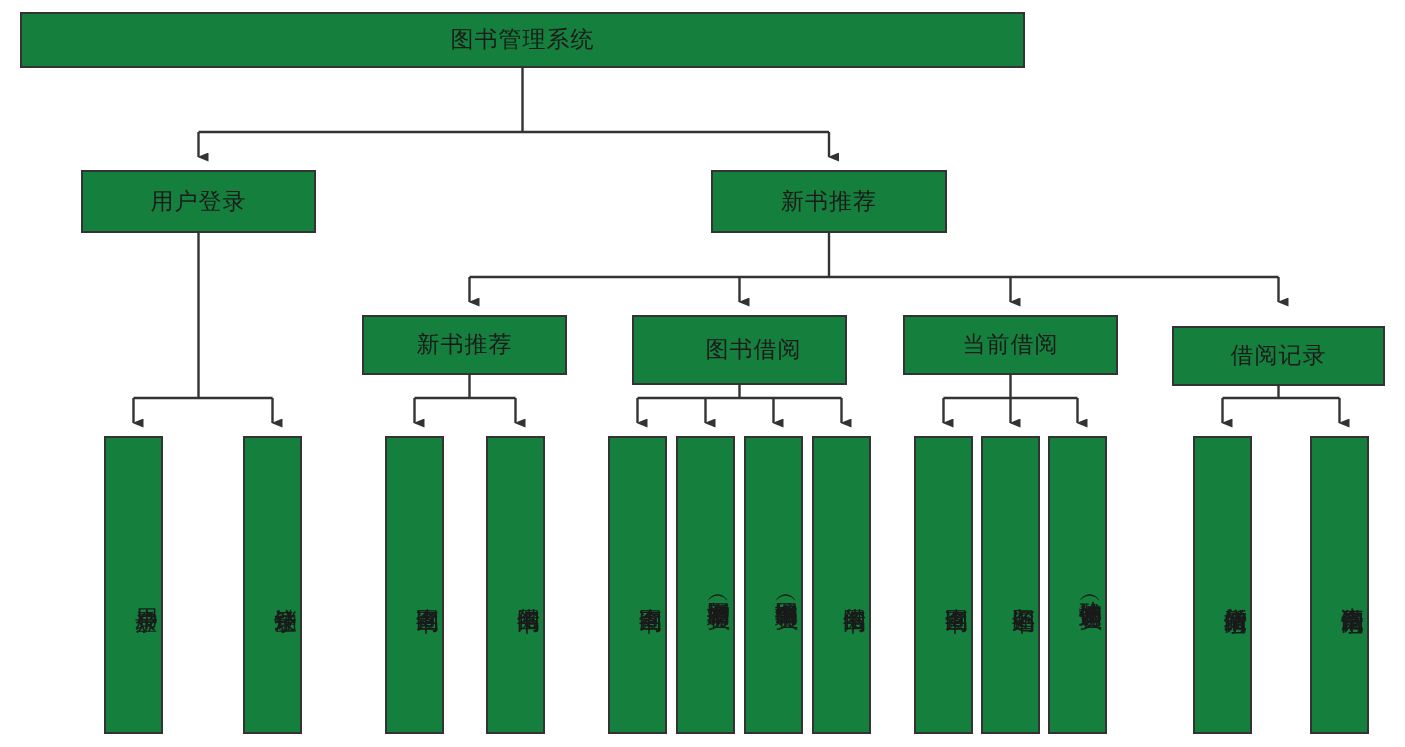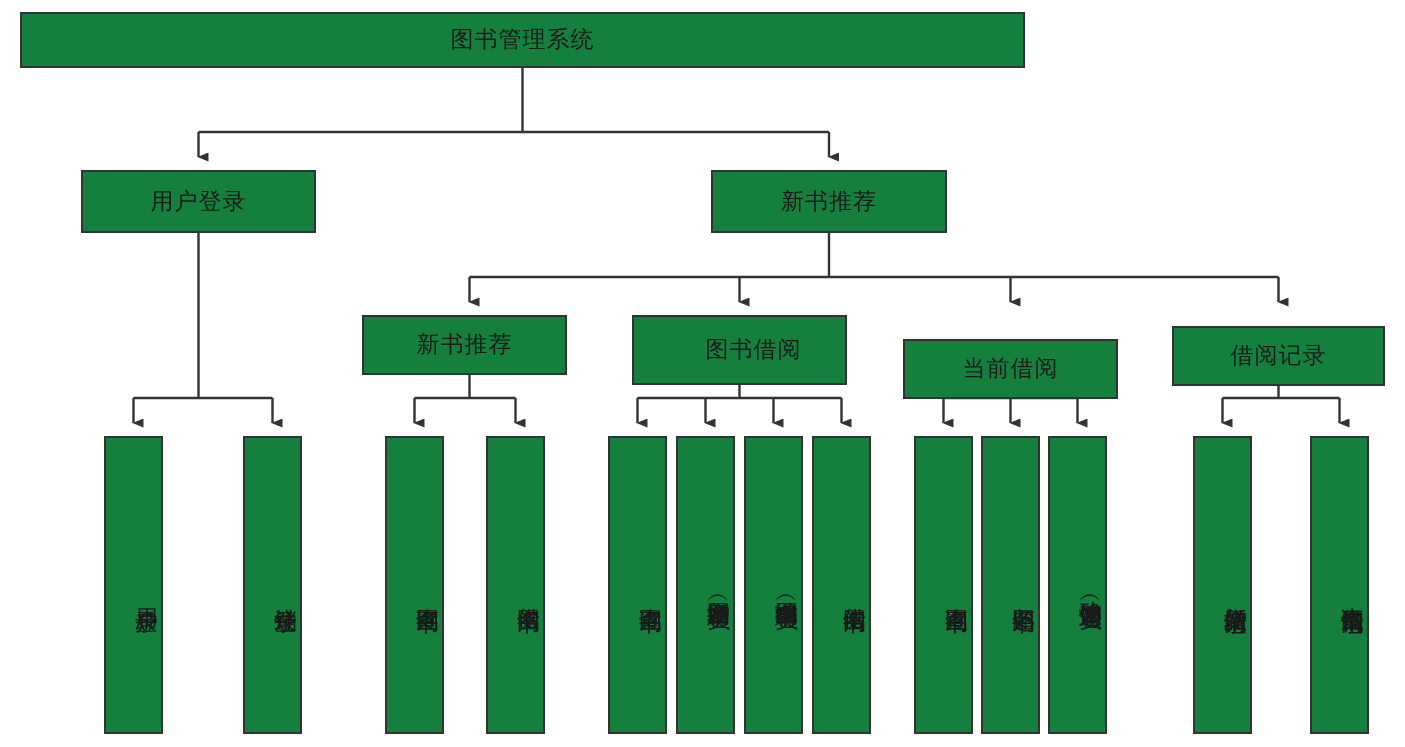--- a/index.html
+++ b/index.html
@@ -116,21 +116,21 @@
       </div>
       <div class="node node-h" style="left: 711px; top: 170px; width: 236px; height: 63px;">
         <span>新书推荐</span>
       </div>
       <div class="node node-h" style="left: 362px; top: 315px; width: 205px; height: 60px;">
         <span>新书推荐</span>
       </div>
       <div class="node node-h" style="left: 632px; top: 315px; width: 215px; height: 70px; padding-left: 28px;">
         <span>图书借阅</span>
       </div>
-      <div class="node node-h" style="left: 903px; top: 315px; width: 215px; height: 60px; margin-top: 24px;">
+      <div class="node node-h" style="left: 903px; top: 315px; width: 215px; height: 60px;">
         <span>当前借阅</span>
       </div>
       <div class="node node-h" style="left: 1172px; top: 315px; width: 213px; height: 60px; margin-top: 11px;">
         <span>借阅记录</span>
       </div>
       <div class="node node-v" style="left: 104px; top: 436px; width: 59px; height: 298px;">
         <span>用户登录</span>
       </div>
       <div class="node node-v" style="left: 243px; top: 436px; width: 59px; height: 298px;">
         <span>注销登录</span>

